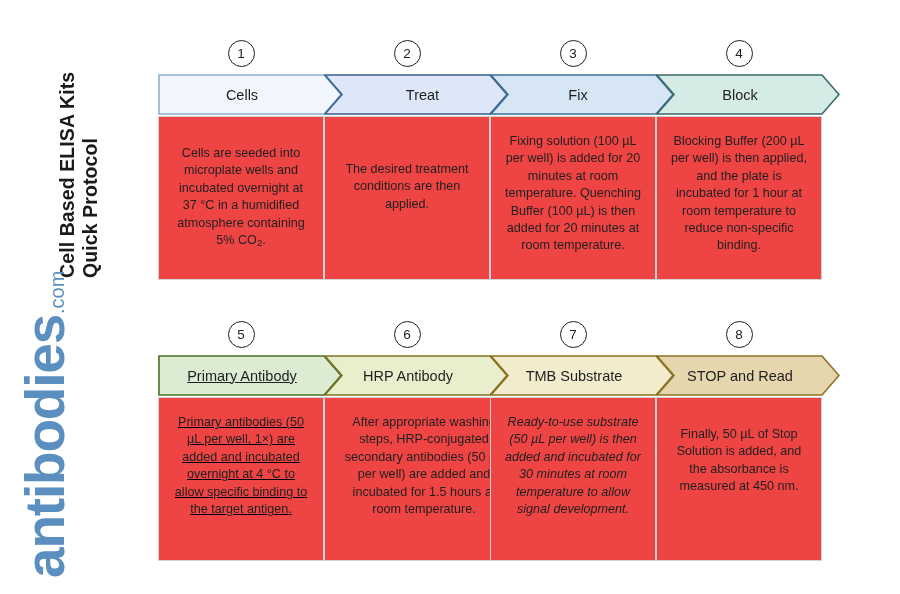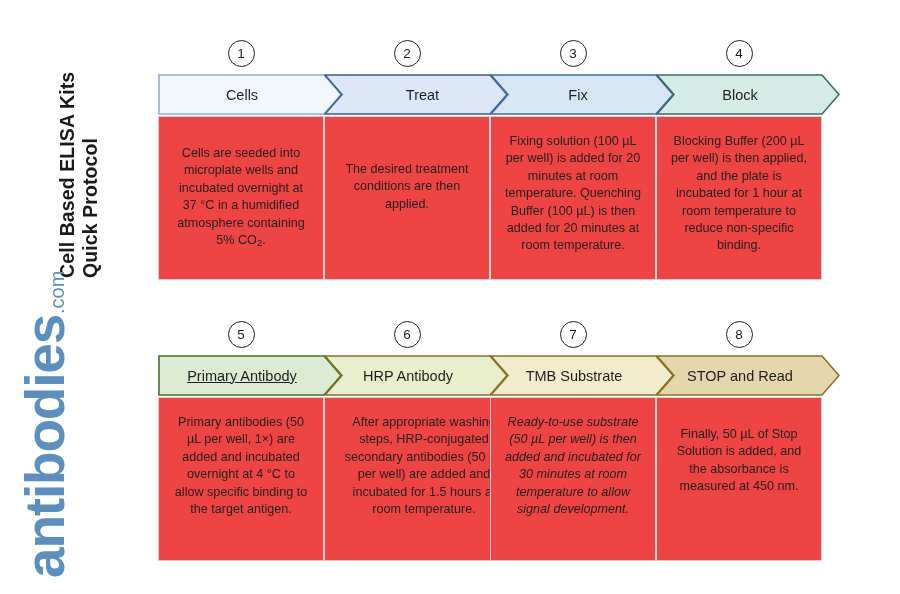--- a/index.html
+++ b/index.html
@@ -197,21 +197,21 @@
           <span class="lbl" style="margin-right: 18px;">TMB Substrate</span>
         </div>
         <div class="chev" style="left: 498px; width: 184px;">
           <svg width="184" height="41">
             <polygon points="1,1 166,1 183,20.5 166,40 1,40 18,20.5" fill="#e6d6ad" stroke="#8a7125" stroke-width="1.6"></polygon>
           </svg>
           <span class="lbl" style="margin-right: 18px;">STOP and Read</span>
         </div>
       </div>
     <div class="body-strip">
-        <div class="body-cell" style="left: 0px; width: 166px;">
+        <div class="body-cell" style="left: 0px; width: 166px; text-decoration: underline;">
           <p style="padding-top: 2px;">Primary antibodies (50 µL per well, 1×) are added and incubated overnight at 4 °C to allow specific binding to the target antigen.</p>
         </div>
         <div class="body-cell" style="left: 166px; width: 200px;">
           <p style="padding-top: 2px;">After appropriate washing steps, HRP-conjugated secondary antibodies (50 µL per well) are added and incubated for 1.5 hours at room temperature.</p>
         </div>
         <div class="body-cell" style="left: 332px; width: 166px;">
           <p style="padding-top: 2px; font-style: italic;">Ready-to-use substrate (50 µL per well) is then added and incubated for 30 minutes at room temperature to allow signal development.</p>
         </div>
         <div class="body-cell" style="left: 498px; width: 166px;">
           <p style="padding-top: 14px;">Finally, 50 µL of Stop Solution is added, and the absorbance is measured at 450 nm.</p>

